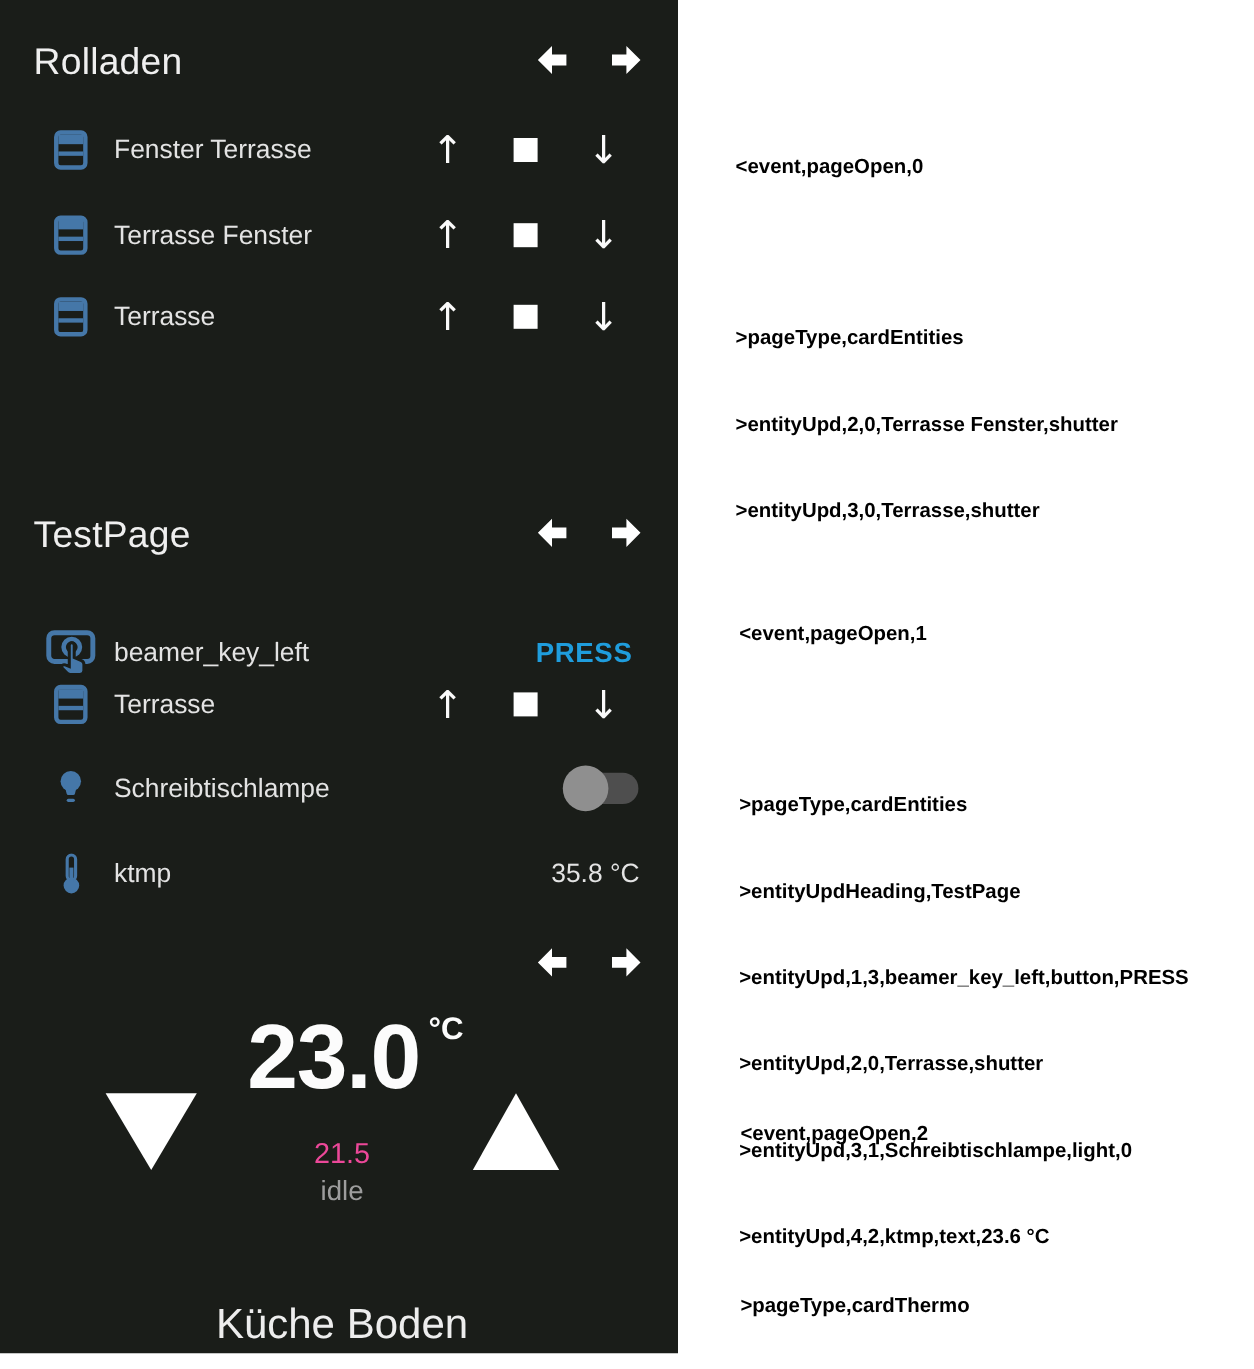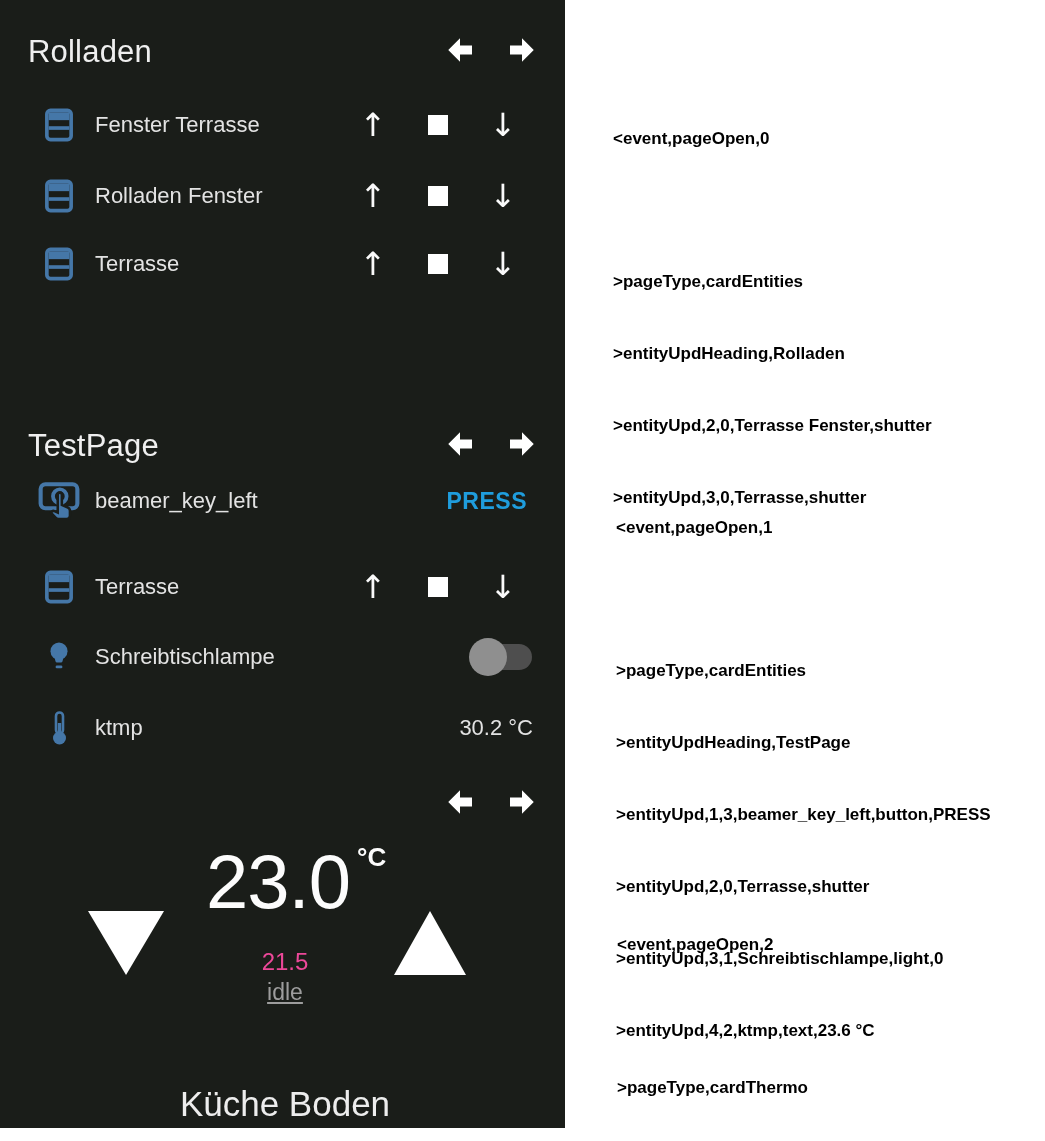--- a/index.html
+++ b/index.html
@@ -28,31 +28,31 @@
          color:#1f9ddd;font-size:23px;font-weight:700;letter-spacing:.5px;}
   .tvalue{position:absolute;right:32px;top:50%;transform:translateY(-50%);
           color:#e3e3e3;font-size:22px;}
   .toggle{position:absolute;left:470px;top:50%;transform:translateY(-50%);
           width:62px;height:26px;background:#4e4e4e;border-radius:13px;cursor:pointer;}
   .knob{position:absolute;left:-1px;top:-6px;width:38px;height:38px;border-radius:50%;
         background:#8f8f8f;}
 
   
   .big-temp{position:absolute;left:206px;top:844px;color:#fcfcfc;font-size:76px;
-            font-weight:400;line-height:1;letter-spacing:-1px;}
+            font-weight:700;line-height:1;letter-spacing:-1px;}
   .temp-unit{position:absolute;left:357px;top:842px;color:#fcfcfc;font-size:26px;font-weight:700;}
   .tri{position:absolute;width:0;height:0;cursor:pointer;}
   .tri-down{left:88px;top:911px;border-left:38px solid transparent;
             border-right:38px solid transparent;border-top:64px solid #ffffff;}
   .tri-up{left:394px;top:911px;border-left:36px solid transparent;
           border-right:36px solid transparent;border-bottom:64px solid #ffffff;}
   .setpoint{position:absolute;left:0;top:948px;width:570px;text-align:center;
             color:#ec4899;font-size:24px;}
   .hvac{position:absolute;left:0;top:979px;width:570px;text-align:center;
-        color:#9d9d9d;font-size:23px;text-decoration:underline;}
+        color:#9d9d9d;font-size:23px;}
   .thermo-name{position:absolute;left:0;top:1084px;width:570px;text-align:center;
                color:#ededed;font-size:35px;}
 
   
   .log-block{position:absolute;color:#000;font-size:17px;font-weight:700;
              line-height:24px;white-space:pre;letter-spacing:0;}
   .log-gap{height:23px;}
 </style>
 </head>
 <body>
@@ -89,21 +89,21 @@
       </div>
 
       <div class="row" style="top:164px">
         <span class="eicon">
           <svg width="30" height="34" viewBox="0 0 24 28">
               <rect x="2" y="2" width="20" height="24" rx="3" fill="none" stroke="#4577a8" stroke-width="3"></rect>
               <rect x="3.5" y="3.5" width="17" height="6.5" fill="#4577a8"></rect>
               <rect x="3.5" y="15" width="17" height="3" fill="#4577a8"></rect>
             </svg>
         </span>
-        <span class="elabel">Rolladen Fenster</span>
+        <span class="elabel">Terrasse Fenster</span>
         <span class="glyph g-up">↑</span>
         <span class="stopbtn"></span>
         <span class="glyph g-down">↓</span>
       </div>
 
       <div class="row" style="top:232px">
         <span class="eicon">
           <svg width="30" height="34" viewBox="0 0 24 28">
               <rect x="2" y="2" width="20" height="24" rx="3" fill="none" stroke="#4577a8" stroke-width="3"></rect>
               <rect x="3.5" y="3.5" width="17" height="6.5" fill="#4577a8"></rect>
@@ -123,21 +123,21 @@
         <svg viewBox="0 0 24 24">
             <path fill="#ffffff" d="M20 9v6h-8v4.84L4.16 12 12 4.16V9h8z"></path>
           </svg>
       </span>
       <span class="navbtn" style="left:503px;top:426px">
         <svg viewBox="0 0 24 24">
             <path fill="#ffffff" d="M4 15V9h8V4.16L19.84 12 12 19.84V15H4z"></path>
           </svg>
       </span>
 
-      <div class="row" style="top:469px">
+      <div class="row" style="top:512px">
         <span class="eicon" style="left:38px">
           <svg width="42" height="38" viewBox="0 0 26 24">
             <rect x="1.4" y="1.4" width="23.2" height="15.2" rx="3" fill="none" stroke="#4577a8" stroke-width="2.6"></rect>
             <circle cx="13.5" cy="9" r="4.3" fill="none" stroke="#4577a8" stroke-width="2.4"></circle>
             <path d="M12.2 16 V8 a1.3 1.3 0 0 1 2.6 0 v6.5 l3.8 1.6 c.8 .34 1.3 1.1 1.3 2 v3.2 c0 1.2 -.9 2.1 -2.1 2.1 h-5.2 c-.6 0 -1.2 -.25 -1.6 -.7 l-3.2 -3.4 .8 -.7 c.4 -.35 1 -.43 1.5 -.2 l2.1 .86 z" fill="#4577a8" stroke="#1a1d19" stroke-width="1.6"></path>
           </svg>
         </span>
         <span class="elabel">beamer_key_left</span>
         <span class="press">PRESS</span>
       </div>
@@ -172,21 +172,21 @@
 
       <div class="row" style="top:696px">
         <span class="eicon" style="left:51px">
           <svg width="17" height="34" viewBox="0 0 17 34">
             <rect x="5" y="1.5" width="7" height="21" rx="3.5" fill="none" stroke="#4577a8" stroke-width="2.6"></rect>
             <circle cx="8.5" cy="27" r="6.5" fill="#4577a8"></circle>
             <rect x="6.8" y="12" width="3.4" height="12" fill="#4577a8"></rect>
           </svg>
         </span>
         <span class="elabel">ktmp</span>
-        <span class="tvalue">30.2 °C</span>
+        <span class="tvalue">35.8 °C</span>
       </div>
     </div>
 
     <div>
       <span class="navbtn" style="left:441px;top:784px">
         <svg viewBox="0 0 24 24">
             <path fill="#ffffff" d="M20 9v6h-8v4.84L4.16 12 12 4.16V9h8z"></path>
           </svg>
       </span>
       <span class="navbtn" style="left:503px;top:784px">
@@ -205,21 +205,20 @@
       <div class="hvac">idle</div>
       <div class="thermo-name">Küche Boden</div>
     </div>
 
   </div>
 
   <div class="log-block" style="left:613px;top:79px">
     <div>&lt;event,pageOpen,0</div>
     <div class="log-gap"></div>
     <div>&gt;pageType,cardEntities</div>
-    <div>&gt;entityUpdHeading,Rolladen</div>
     <div>&gt;entityUpd,2,0,Terrasse Fenster,shutter</div>
     <div>&gt;entityUpd,3,0,Terrasse,shutter</div>
   </div>
 
   <div class="log-block" style="left:616px;top:468px">
     <div>&lt;event,pageOpen,1</div>
     <div class="log-gap"></div>
     <div>&gt;pageType,cardEntities</div>
     <div>&gt;entityUpdHeading,TestPage</div>
     <div>&gt;entityUpd,1,3,beamer_key_left,button,PRESS</div>

